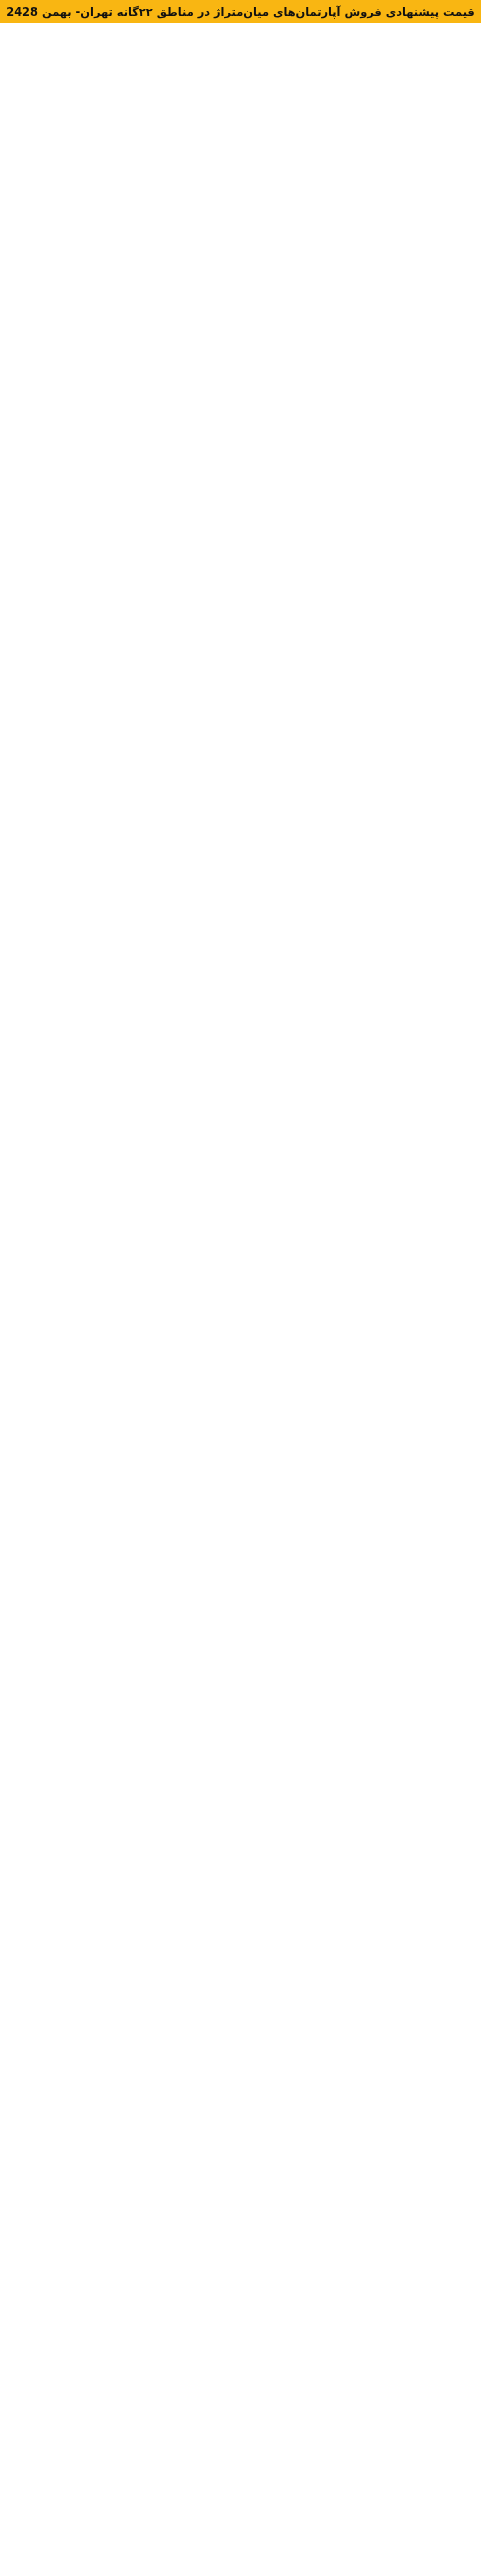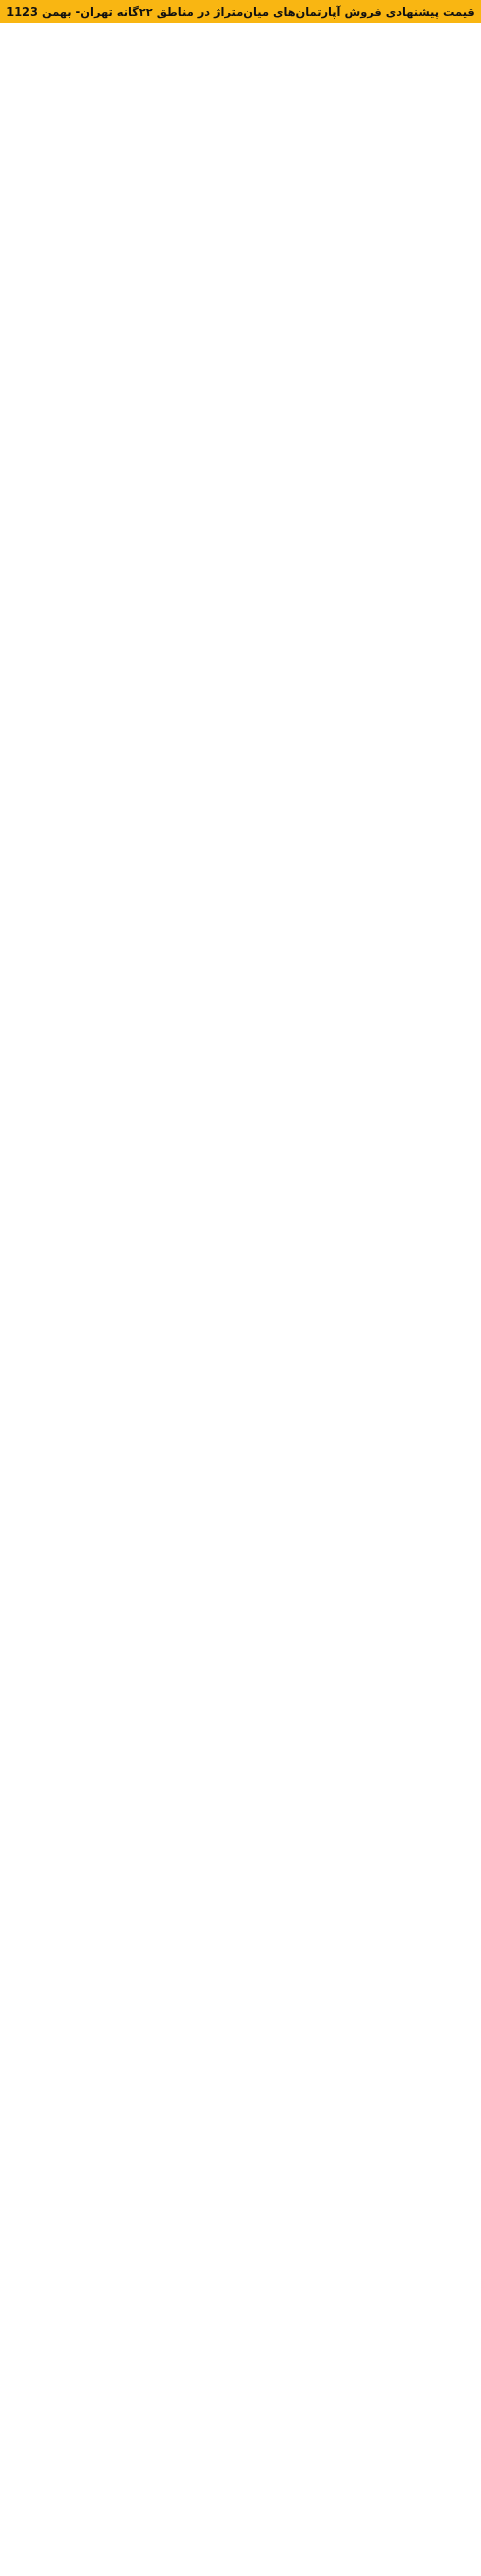--- a/index.html
+++ b/index.html
@@ -39,21 +39,21 @@
   .watermark {
     position: absolute; left: 102px; width: 277px; height: 114px;
     color: rgba(150,150,150,0.18); font-size: 72px; font-weight: bold;
     display: flex; align-items: center; justify-content: center; pointer-events: none;
     font-family: "DejaVu Serif", serif; transform: rotate(-8deg); white-space: nowrap;
   }
 </style>
 </head>
 <body>
 
-<div class="title-bar">قیمت پیشنهادی فروش آپارتمان‌های میان‌متراژ در مناطق ۲۲گانه تهران- بهمن 1123</div>
+<div class="title-bar">قیمت پیشنهادی فروش آپارتمان‌های میان‌متراژ در مناطق ۲۲گانه تهران- بهمن 2428</div>
 
 <div class="header-row">
   <div class="hcell h-zone">منطقه</div>
   <div class="hcell c-place">محل</div>
   <div class="hcell c-age">سن بنا (سال)</div>
   <div class="hcell c-area">متراژ (مترمربع)</div>
   <div class="hcell c-price">قیمت هر متر مربع (میلیون تومان)</div>
 </div>
 
 <div class="table-body" id="table-body" style="height: 2513px;">

